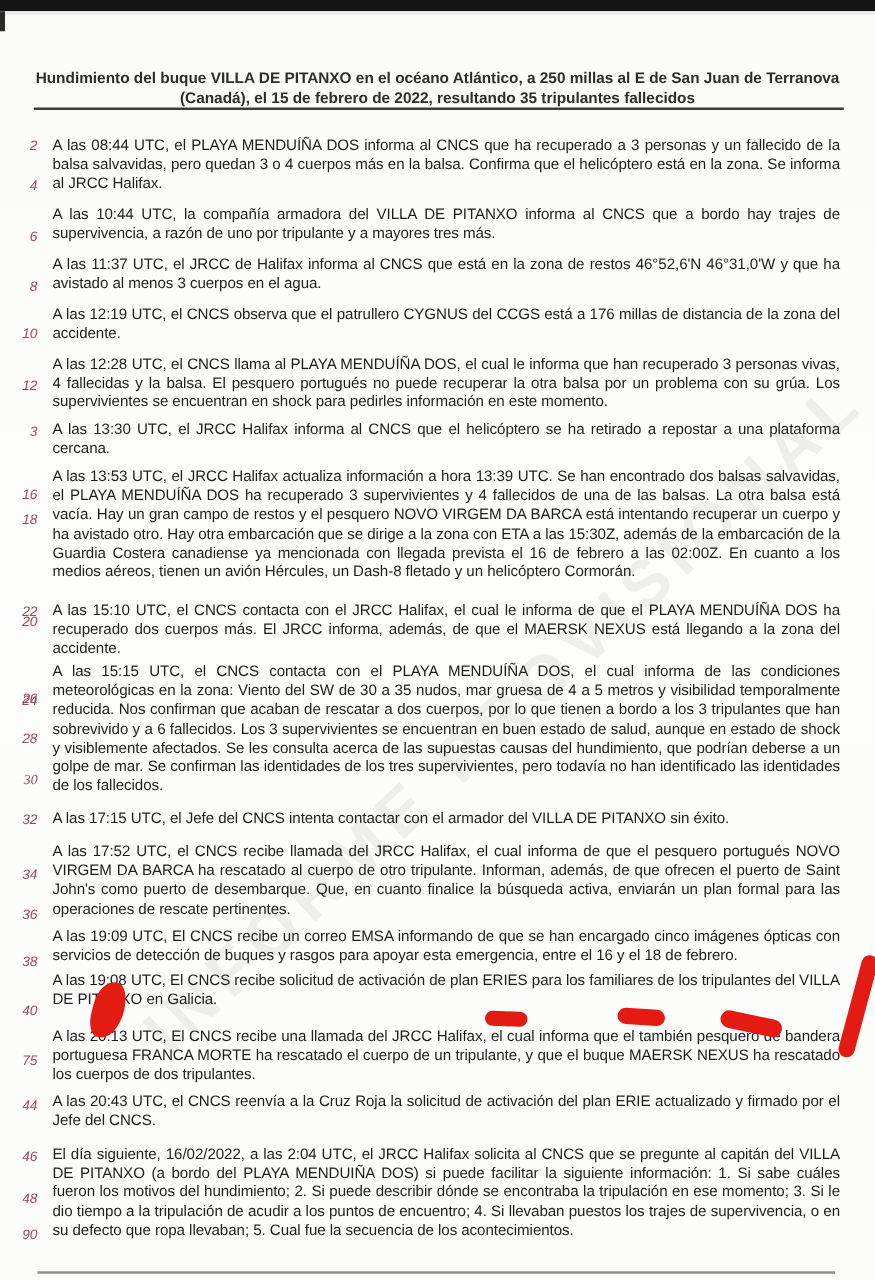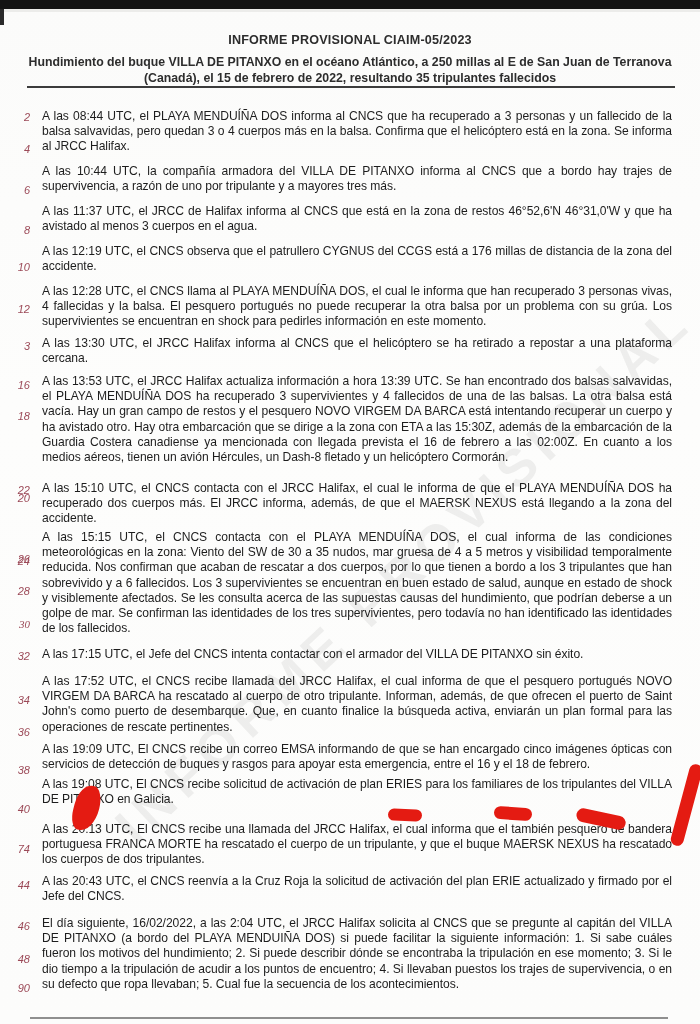--- a/index.html
+++ b/index.html
@@ -66,47 +66,46 @@
 </head>
 <body>
 
 <div class="page">
   <div class="top-bar"></div>
   <div class="top-bar-shadow"></div>
   <div class="corner-sliver"></div>
 
   <div class="watermark">INFORME PROVISIONAL</div>
 
-  <div class="title">INFORME PROVISIONAL CIAIM-05/2023</div>
   <div class="subtitle l1">Hundimiento del buque VILLA DE PITANXO en el océano Atlántico, a 250 millas al E de San Juan de Terranova</div>
   <div class="subtitle l2">(Canadá), el 15 de febrero de 2022, resultando 35 tripulantes fallecidos</div>
   <div class="header-rule"></div>
 
   <div id="gutter">
       <span class="gutter-num" style="top: 111px;">2</span>
       <span class="gutter-num" style="top: 143px;">4</span>
       <span class="gutter-num" style="top: 184px;">6</span>
       <span class="gutter-num" style="top: 224px;">8</span>
       <span class="gutter-num" style="top: 261px;">10</span>
       <span class="gutter-num" style="top: 303px;">12</span>
       <span class="gutter-num" style="top: 340px;">3</span>
-      <span class="gutter-num" style="top: 379px;">16</span>
+      <span class="gutter-num" style="top: 390px;">16</span>
       <span class="gutter-num" style="top: 410px;">18</span>
       <span class="gutter-num" style="top: 444px; margin-top: 48px;">20</span>
       <span class="gutter-num" style="top: 484px;">22</span>
       <span class="gutter-num" style="top: 511px; margin-top: 44px;">24</span>
       <span class="gutter-num" style="top: 553px;">26</span>
       <span class="gutter-num" style="top: 585px;">28</span>
       <span class="gutter-num" style="top: 618px; font-family: Liberation Serif, serif;">30</span>
       <span class="gutter-num" style="top: 650px;">32</span>
       <span class="gutter-num" style="top: 694px;">34</span>
       <span class="gutter-num" style="top: 726px;">36</span>
       <span class="gutter-num" style="top: 764px;">38</span>
       <span class="gutter-num" style="top: 803px;">40</span>
-      <span class="gutter-num" style="top: 843px;">74</span>
+      <span class="gutter-num" style="top: 843px;">75</span>
       <span class="gutter-num" style="top: 879px;">44</span>
       <span class="gutter-num" style="top: 920px;">46</span>
       <span class="gutter-num" style="top: 953px;">48</span>
       <span class="gutter-num" style="top: 982px;">90</span>
     </div>
   <main id="content">
       <p class="para" style="top: 109px;">A las 08:44 UTC, el PLAYA MENDUÍÑA DOS informa al CNCS que ha recuperado a 3 personas y un fallecido de la balsa salvavidas, pero quedan 3 o 4 cuerpos más en la balsa. Confirma que el helicóptero está en la zona. Se informa al JRCC Halifax.</p>
       <p class="para" style="top: 164px;">A las 10:44 UTC, la compañía armadora del VILLA DE PITANXO informa al CNCS que a bordo hay trajes de supervivencia, a razón de uno por tripulante y a mayores tres más.</p>
       <p class="para" style="top: 204px;">A las 11:37 UTC, el JRCC de Halifax informa al CNCS que está en la zona de restos 46°52,6'N 46°31,0'W y que ha avistado al menos 3 cuerpos en el agua.</p>
       <p class="para" style="top: 244px;">A las 12:19 UTC, el CNCS observa que el patrullero CYGNUS del CCGS está a 176 millas de distancia de la zona del accidente.</p>

